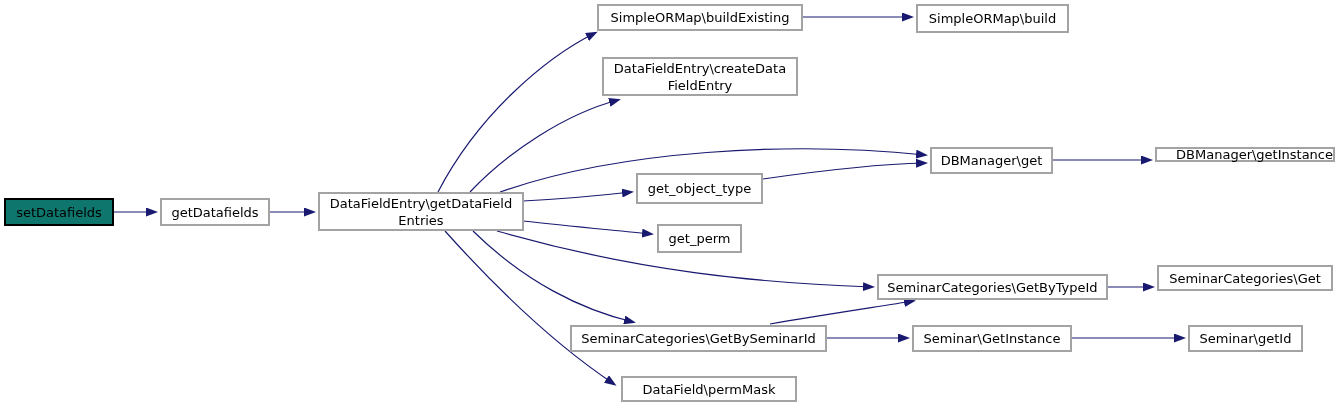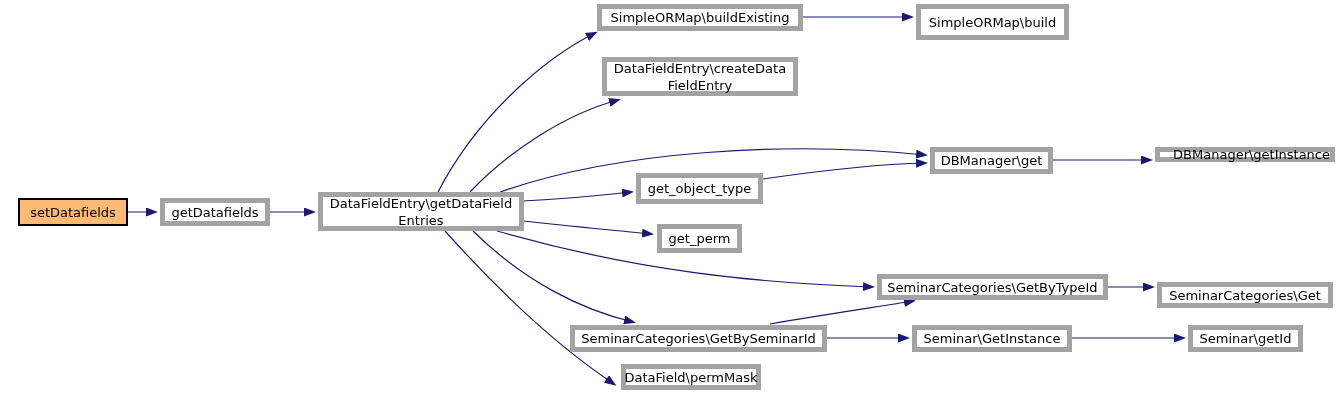--- a/index.html
+++ b/index.html
@@ -13,38 +13,37 @@
   }
   #stage svg {
     position: absolute;
     left: 0;
     top: 0;
   }
   .node {
     position: absolute;
     box-sizing: border-box;
     background: #ffffff;
-    border: 5px solid #a3a3a3;
+    border: 2px solid #a3a3a3;
     display: flex;
     flex-direction: column;
     align-items: center;
     justify-content: center;
     font-size: 13px;
     color: #000000;
     line-height: 17px;
     white-space: nowrap;
     text-align: center;
     cursor: pointer;
   }
   .node span { display: block; }
   .node.highlight {
-    background: #fdba74;
+    background: #0f766e;
     border: 2px solid #000000;
     cursor: default;
-    margin-left: 14px;
   }
 </style>
 </head>
 <body>
 
 <div id="stage" style="width: 1340px; height: 408px; background: rgb(255, 255, 255);">
     <svg width="1340" height="408">
       <defs>
         <marker id="arrow" markerUnits="userSpaceOnUse" markerWidth="12" markerHeight="9" refX="9" refY="4.5" orient="auto">
           <polygon points="0 0, 12 4.5, 0 9" fill="#191970"></polygon>
@@ -74,21 +73,21 @@
     <div class="node" style="left: 160px; top: 198px; width: 110px; height: 28px;">
       <span>getDatafields</span>
     </div>
     <div class="node" style="left: 318px; top: 192px; width: 206px; height: 39px;">
       <span>DataFieldEntry\getDataField</span>
       <span>Entries</span>
     </div>
     <div class="node" style="left: 597px; top: 4px; width: 206px; height: 27px;">
       <span>SimpleORMap\buildExisting</span>
     </div>
-    <div class="node" style="left: 916px; top: 4px; width: 153px; height: 36px; align-items: center;">
+    <div class="node" style="left: 916px; top: 4px; width: 153px; height: 29px; align-items: center;">
       <span>SimpleORMap\build</span>
     </div>
     <div class="node" style="left: 602px; top: 57px; width: 196px; height: 39px;">
       <span>DataFieldEntry\createData</span>
       <span>FieldEntry</span>
     </div>
     <div class="node" style="left: 930px; top: 147px; width: 123px; height: 27px;">
       <span>DBManager\get</span>
     </div>
     <div class="node" style="left: 1155px; top: 147px; width: 180px; height: 15px; align-items: flex-end;">
@@ -96,28 +95,28 @@
     </div>
     <div class="node" style="left: 636px; top: 173px; width: 127px; height: 31px;">
       <span>get_object_type</span>
     </div>
     <div class="node" style="left: 657px; top: 224px; width: 85px; height: 29px;">
       <span>get_perm</span>
     </div>
     <div class="node" style="left: 877px; top: 274px; width: 231px; height: 26px;">
       <span>SeminarCategories\GetByTypeId</span>
     </div>
-    <div class="node" style="left: 1157px; top: 282px; width: 176px; height: 26px; text-align: right;">
+    <div class="node" style="left: 1157px; top: 265px; width: 176px; height: 26px; text-align: right;">
       <span>SeminarCategories\Get</span>
     </div>
     <div class="node" style="left: 570px; top: 325px; width: 257px; height: 27px;">
       <span>SeminarCategories\GetBySeminarId</span>
     </div>
     <div class="node" style="left: 912px; top: 325px; width: 160px; height: 27px;">
       <span>Seminar\GetInstance</span>
     </div>
     <div class="node" style="left: 1188px; top: 325px; width: 115px; height: 27px;">
       <span>Seminar\getId</span>
     </div>
-    <div class="node" style="left: 621px; top: 364px; width: 140px; height: 26px;">
+    <div class="node" style="left: 621px; top: 376px; width: 176px; height: 26px;">
       <span>DataField\permMask</span>
     </div>
   </div>
 
 </body></html>

